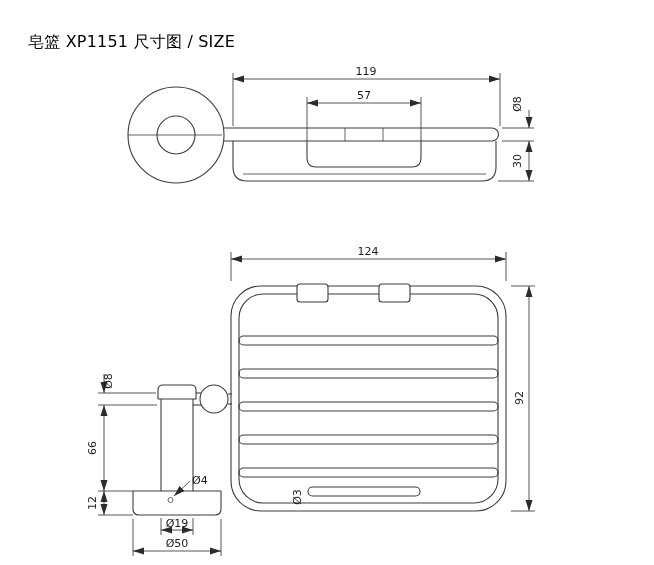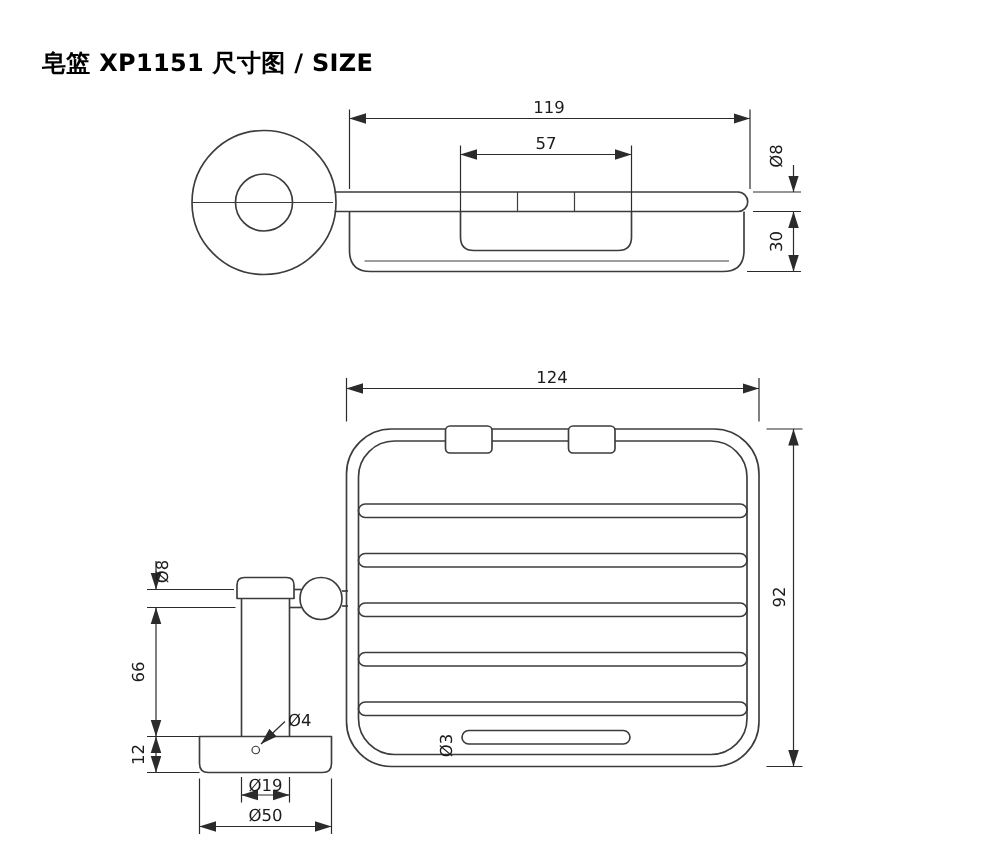--- a/index.html
+++ b/index.html
@@ -5,21 +5,21 @@
   html,body { margin:0; padding:0; background:#ffffff; }
   .page {
     position:relative;
     width:654px; height:565px;
     background:#ffffff;
     font-family:"DejaVu Sans","Liberation Sans",sans-serif;
     overflow:hidden;
   }
   .title {
     position:absolute; left:28px; top:32px;
-    font-size:16px; font-weight:bold; color:#000;
+    font-size:16px; font-weight:normal; color:#000;
     letter-spacing:.2px;
   }
   svg.drawing { position:absolute; left:0; top:0; }
   svg.drawing text {
     font-family:"DejaVu Sans","Liberation Sans",sans-serif;
     font-size:11px; fill:#1c1c1c;
   }
   .obj  { stroke:#3c3c3c; stroke-width:1.1; fill:none; stroke-linejoin:round; }
   .objf { stroke:#3c3c3c; stroke-width:1.1; fill:#ffffff; stroke-linejoin:round; }
   .thin { stroke:#3c3c3c; stroke-width:.8; fill:none; }

